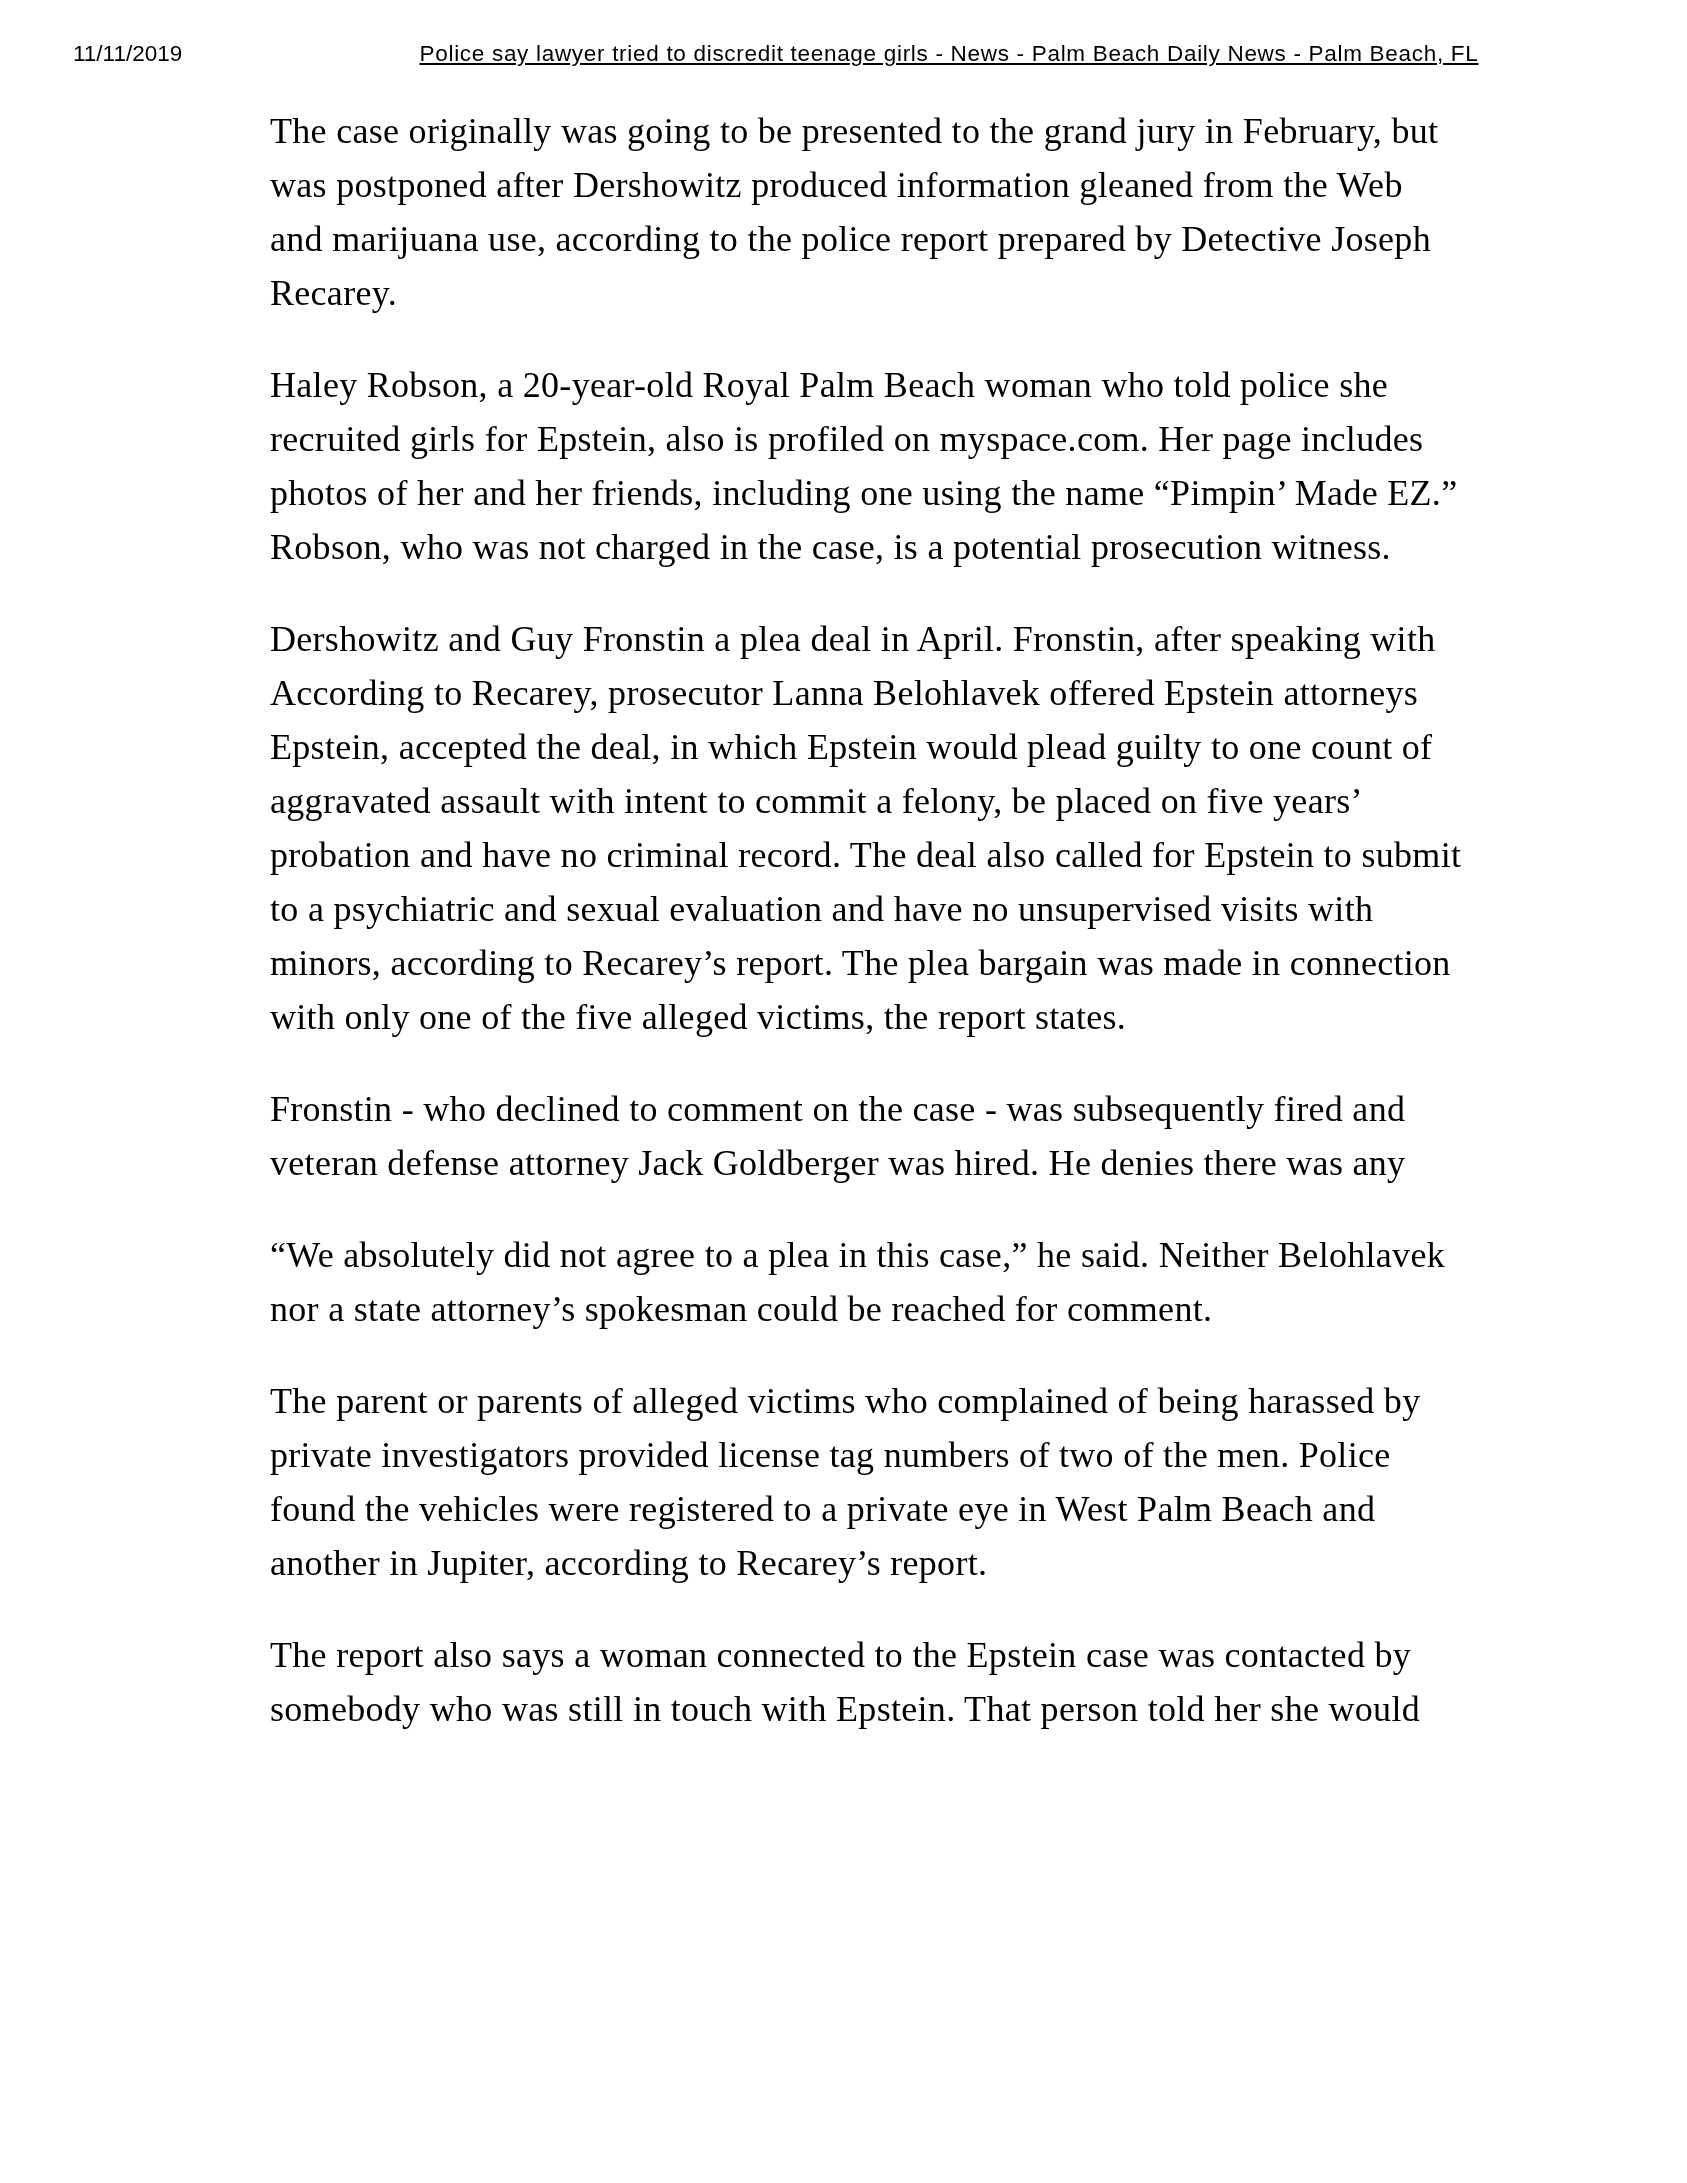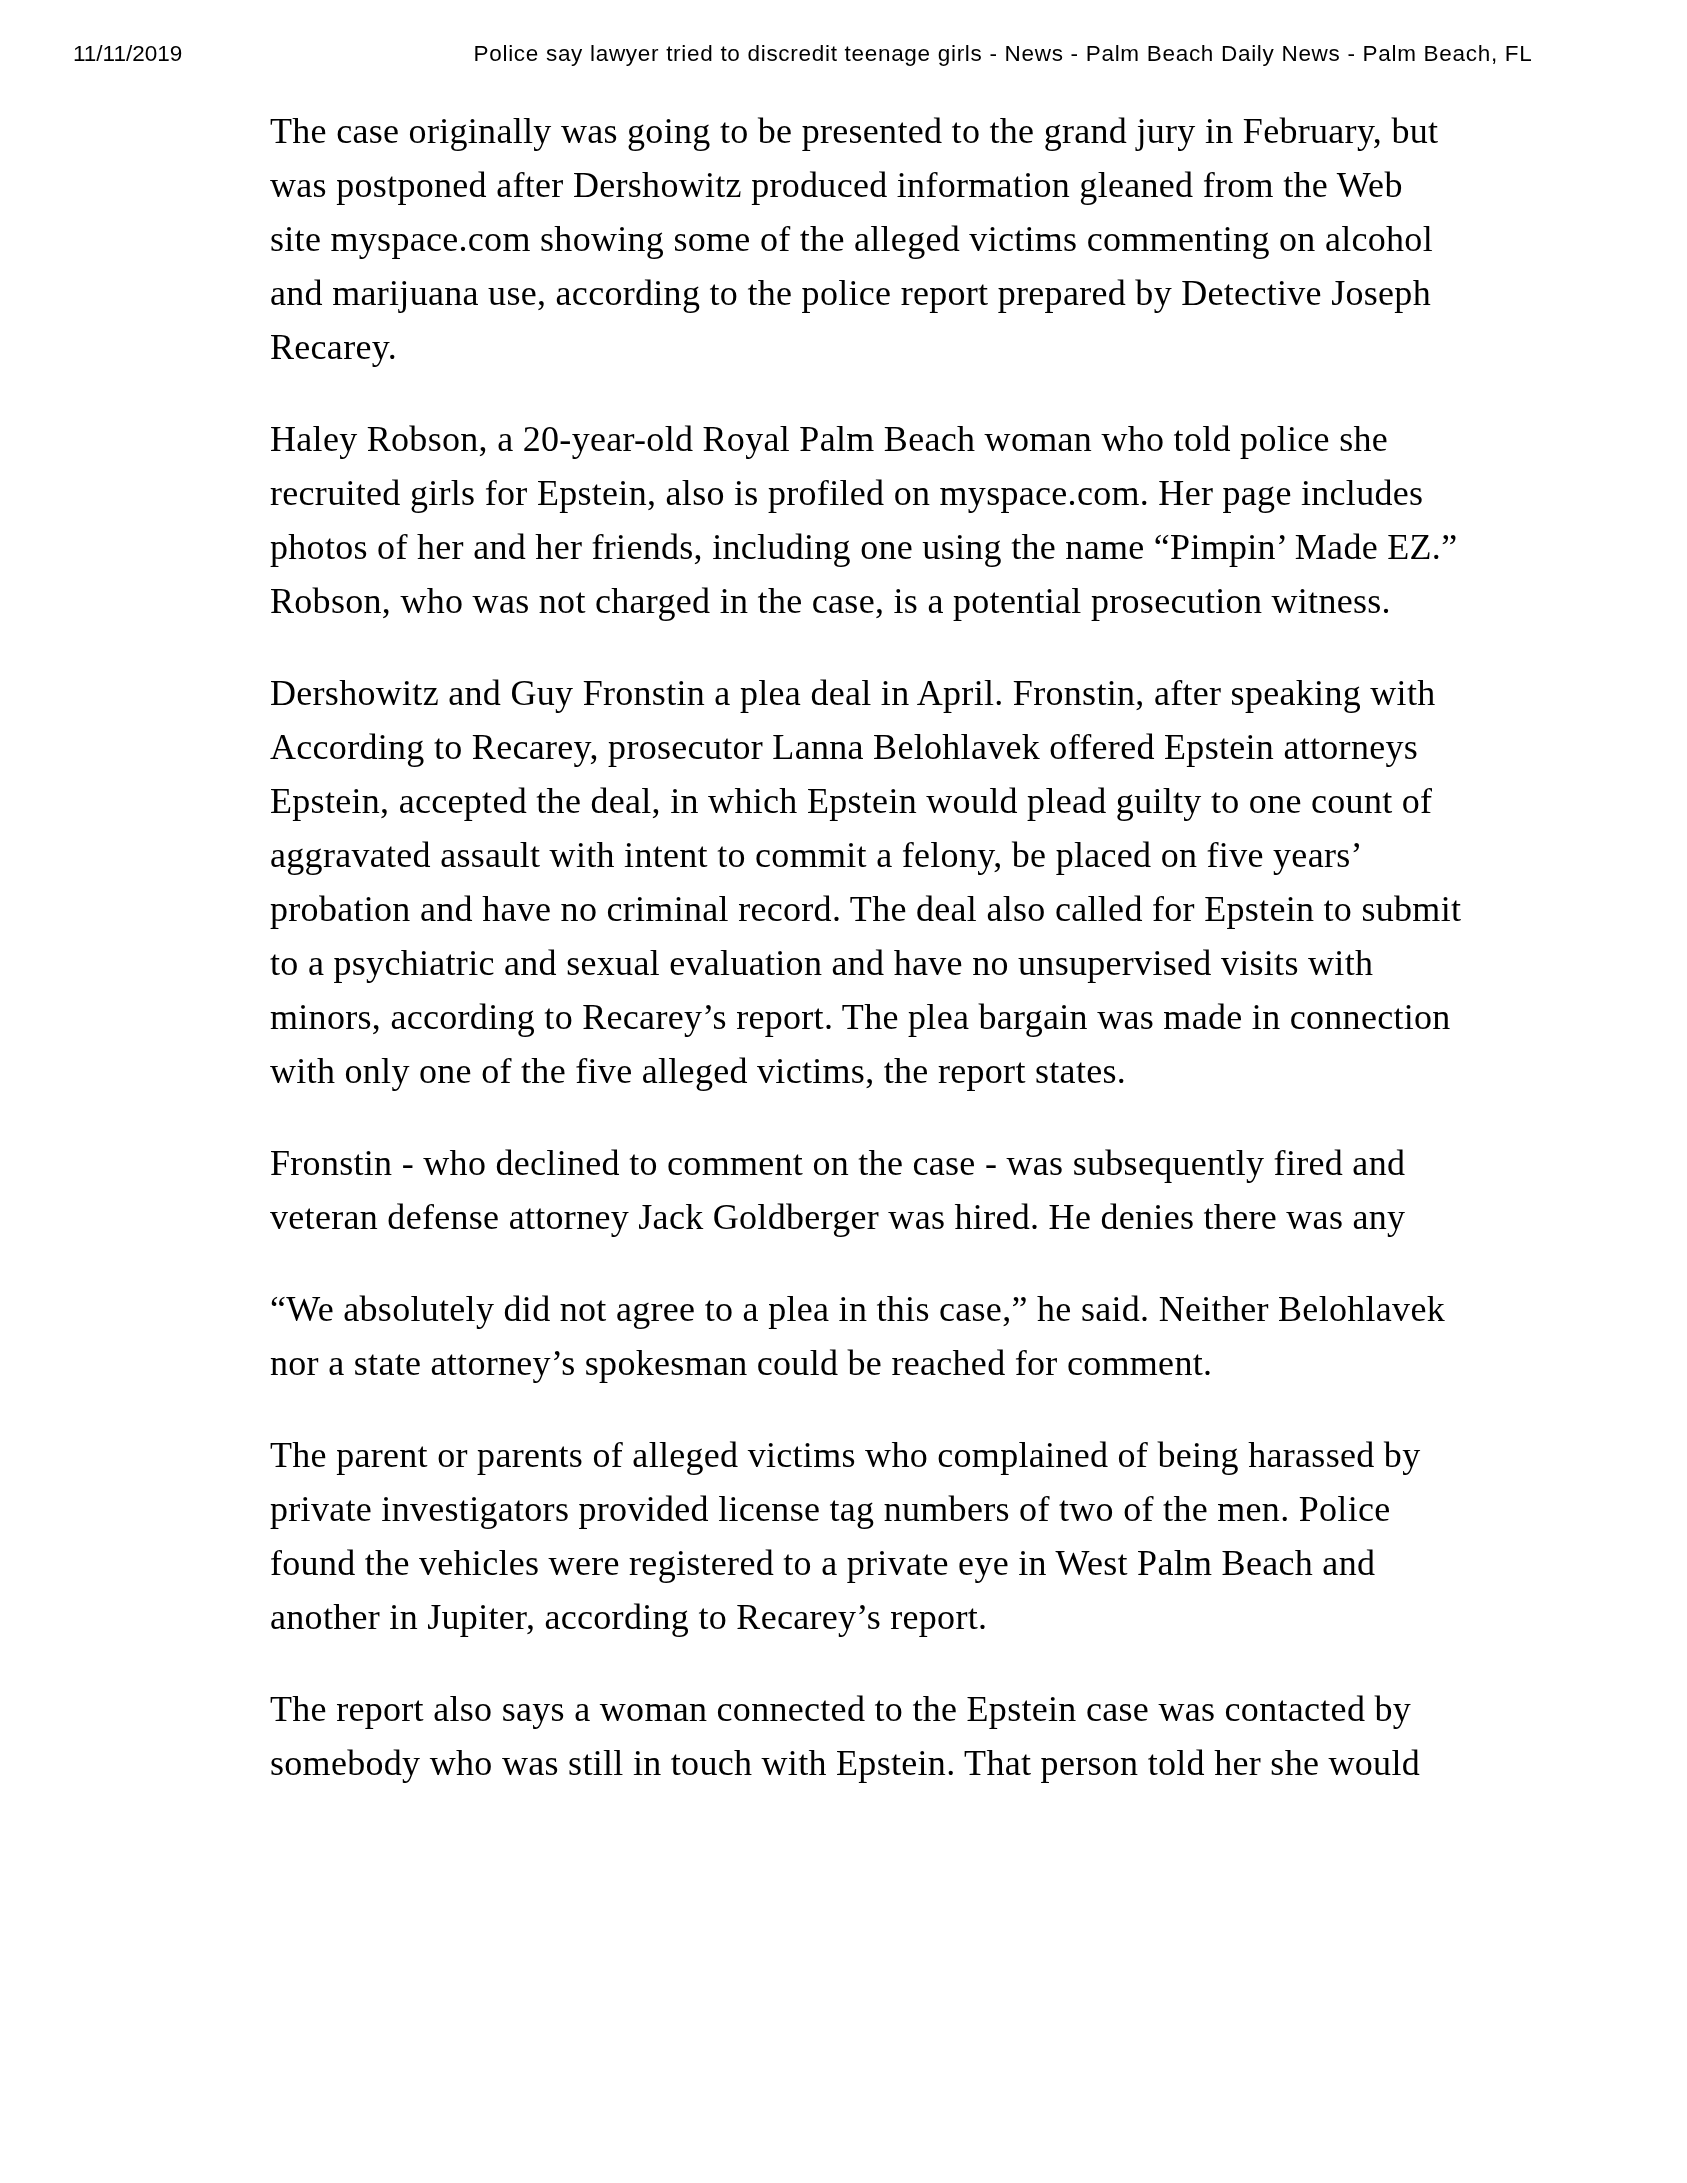--- a/index.html
+++ b/index.html
@@ -18,21 +18,21 @@
   
   .chrome {
     position: absolute;
     font-family: "Liberation Sans", "DejaVu Sans", sans-serif;
     font-size: 22.5px;
     line-height: 25px;
     color: #000000;
     white-space: nowrap;
   }
   #header-date   { left: 73px; top: 41px; }
-  #header-title  { left: 1003px; top: 41px; transform: translateX(-50%); letter-spacing: 0.7px; }
+  #header-title  { left: 949px; top: 41px; transform: translateX(-50%); letter-spacing: 0.7px; text-decoration: underline; }
   #footer-url    { left: 73px; top: 2124px; }
   #footer-page   { right: 75px; top: 2124px; margin-top: 41px; }
   
   #article {
     position: absolute;
     left: 270px;
     top: 104px;
     width: 1174px;
     font-family: "Liberation Serif", "DejaVu Serif", serif;
     font-size: 36px;
@@ -56,21 +56,20 @@
 
   <div id="header-date" class="chrome">11/11/2019</div>
 
   <div id="header-title" class="chrome">Police say lawyer tried to discredit teenage girls - News - Palm Beach Daily News - Palm Beach, FL</div>
 
   <div id="article">
 
   <p>
         <span class="line">The case originally was going to be presented to the grand jury in February, but</span>
         <span class="line">was postponed after Dershowitz produced information gleaned from the Web</span>
-        <span class="line">site myspace.com showing some of the alleged victims commenting on alcohol</span>
         <span class="line">and marijuana use, according to the police report prepared by Detective Joseph</span>
         <span class="line">Recarey.</span>
       </p>
       <p>
         <span class="line">Haley Robson, a 20-year-old Royal Palm Beach woman who told police she</span>
         <span class="line">recruited girls for Epstein, also is profiled on myspace.com. Her page includes</span>
         <span class="line">photos of her and her friends, including one using the name “Pimpin’ Made EZ.”</span>
         <span class="line">Robson, who was not charged in the case, is a potential prosecution witness.</span>
       </p>
       <p>

